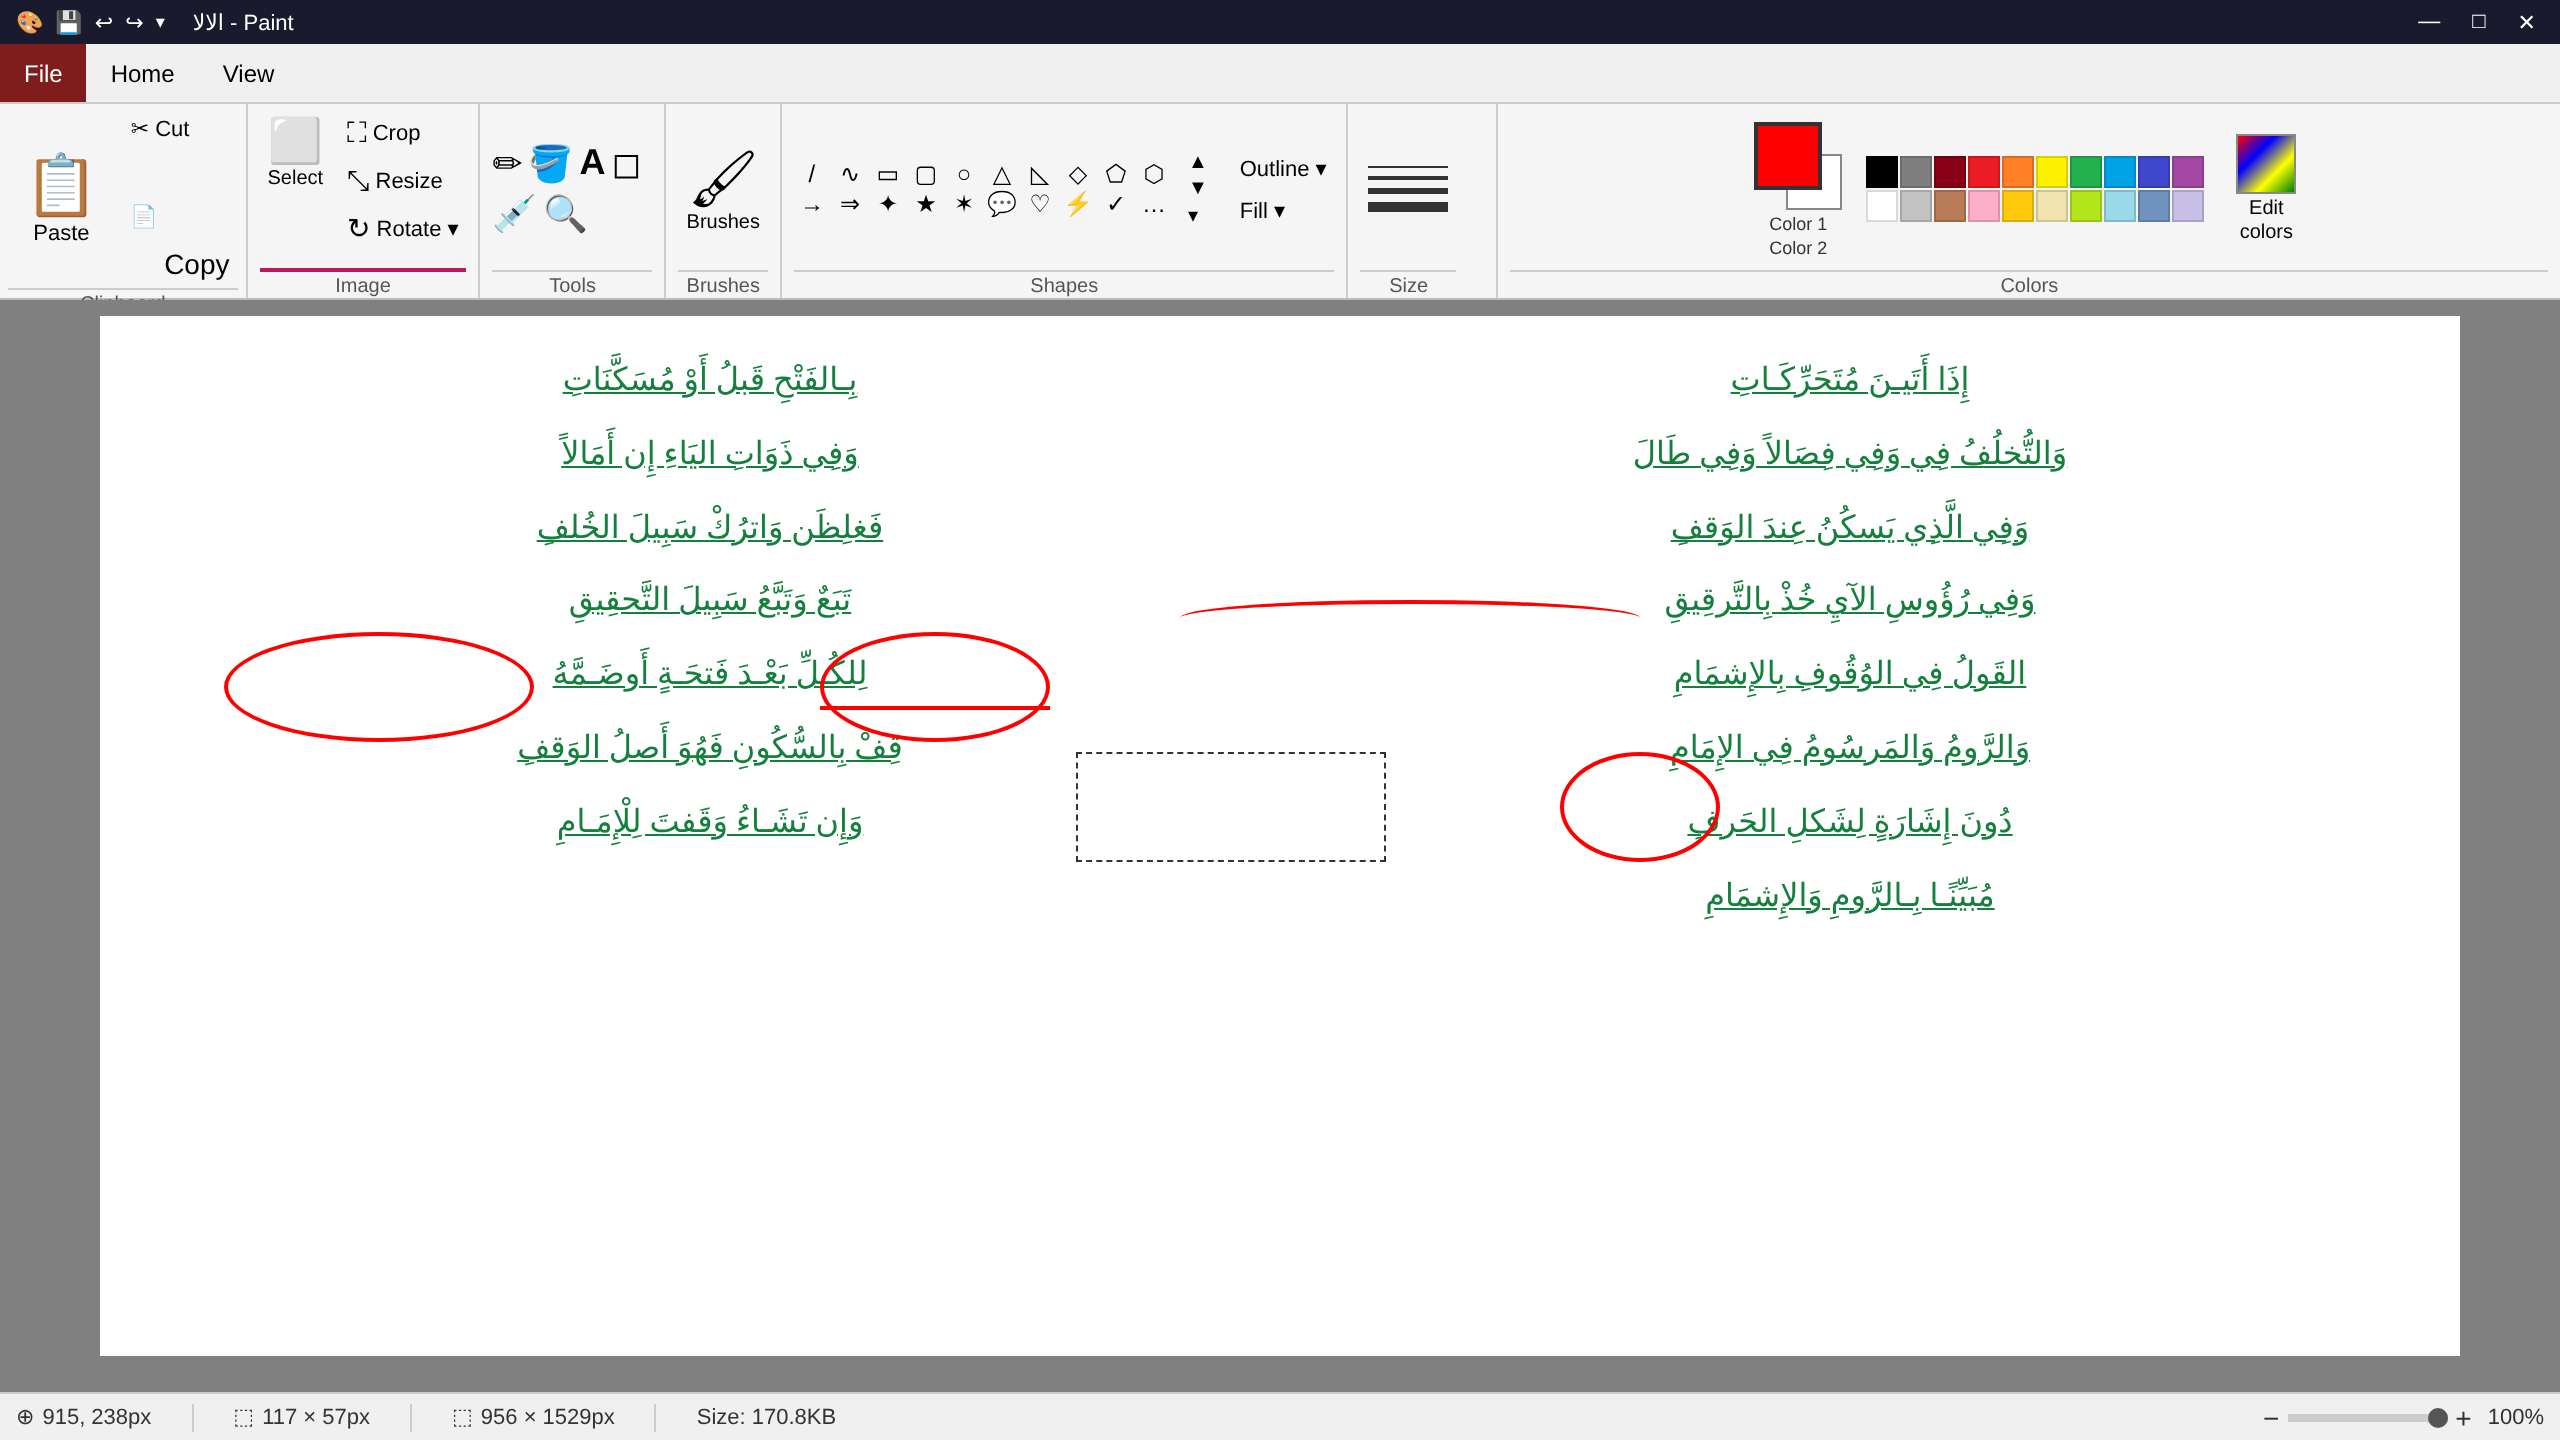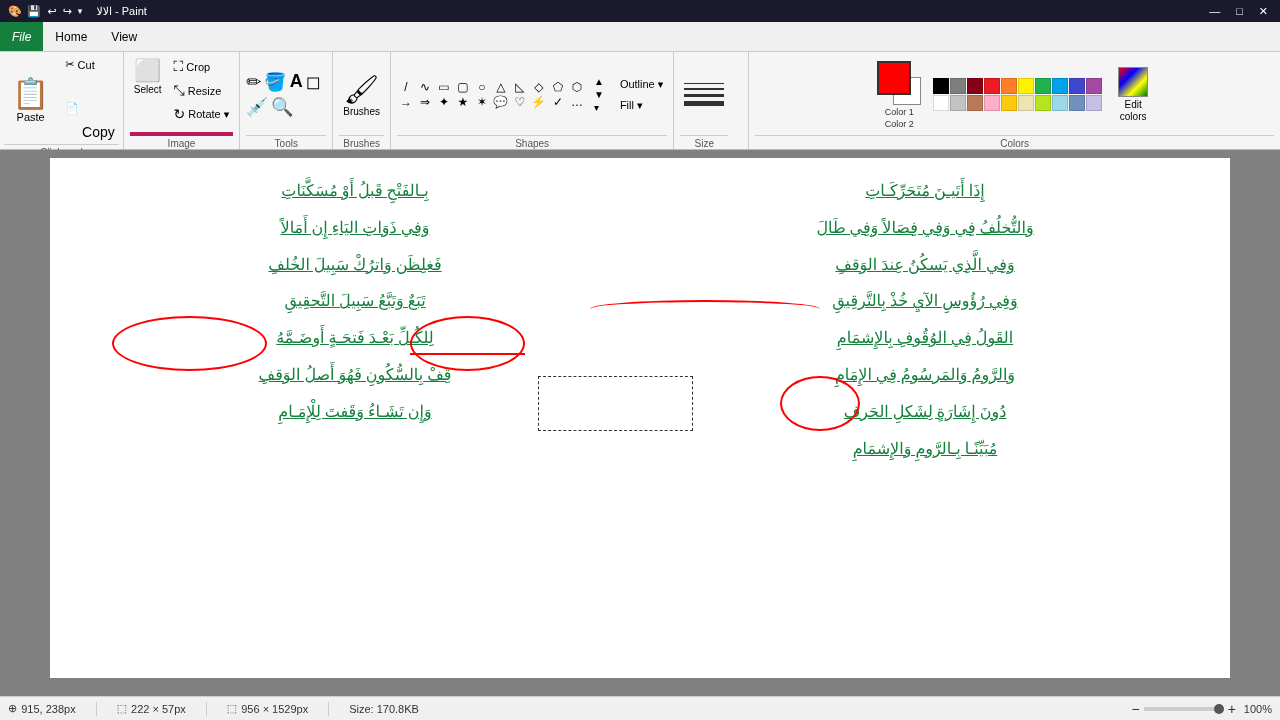--- a/index.html
+++ b/index.html
@@ -29,21 +29,21 @@
       border-bottom: 1px solid #ccc;
     }
     .menu-item {
       padding: 0 12px;
       display: flex;
       align-items: center;
       font-size: 12px;
       cursor: pointer;
       color: #000;
     }
-    .menu-item.active { background: #15803d; color: #fff; font-style: italic; }
+    .menu-item.active { background: #7f1d1d; color: #fff; }
 
     
     #ribbon {
       height: 98px;
       background: #f5f5f5;
       border-bottom: 1px solid #bbb;
       display: flex;
       align-items: stretch;
     }
 
@@ -325,21 +325,21 @@
         <div class="ribbon-small-btn">
           <span style="font-size:14px;">⤡</span>
           <span>Resize</span>
         </div>
         <div class="ribbon-small-btn">
           <span style="font-size:14px;">↻</span>
           <span>Rotate ▾</span>
         </div>
       </div>
     </div>
-    <div style="font-size:10px;color:#555;border-top:4px solid #be185d;margin-top:2px;padding-top:2px;width:100%;text-align:center;">Image</div>
+    <div style="font-size:10px;color:#555;border-top:2px solid #be185d;margin-top:2px;padding-top:2px;width:100%;text-align:center;">Image</div>
   </div>
 
   <div id="tools-section">
     <div id="tools-inner" style="display:flex;flex-direction:column;justify-content:center;align-items:center;flex:1;gap:4px;">
       <div style="display:flex;gap:3px;flex-wrap:wrap;max-width:80px;">
         <span style="font-size:18px;cursor:pointer;" title="Pencil">✏</span>
         <span style="font-size:18px;cursor:pointer;" title="Fill">🪣</span>
         <span style="font-size:18px;cursor:pointer;font-weight:bold;" title="Text">A</span>
         <span style="font-size:18px;cursor:pointer;" title="Eraser">◻</span>
         <span style="font-size:18px;cursor:pointer;" title="Color Picker">💉</span>
@@ -497,21 +497,21 @@
 </div>
 
 <div id="statusbar">
   <div class="status-item">
     <span>⊕</span>
     <span>915, 238px</span>
   </div>
   <div class="status-divider"></div>
   <div class="status-item">
     <span>⬚</span>
-    <span>222 × 57px</span>
+    <span>117 × 57px</span>
   </div>
   <div class="status-divider"></div>
   <div class="status-item">
     <span>⬚</span>
     <span>956 × 1529px</span>
   </div>
   <div class="status-divider"></div>
   <div class="status-item">
     <span>Size: 170.8KB</span>
   </div>

